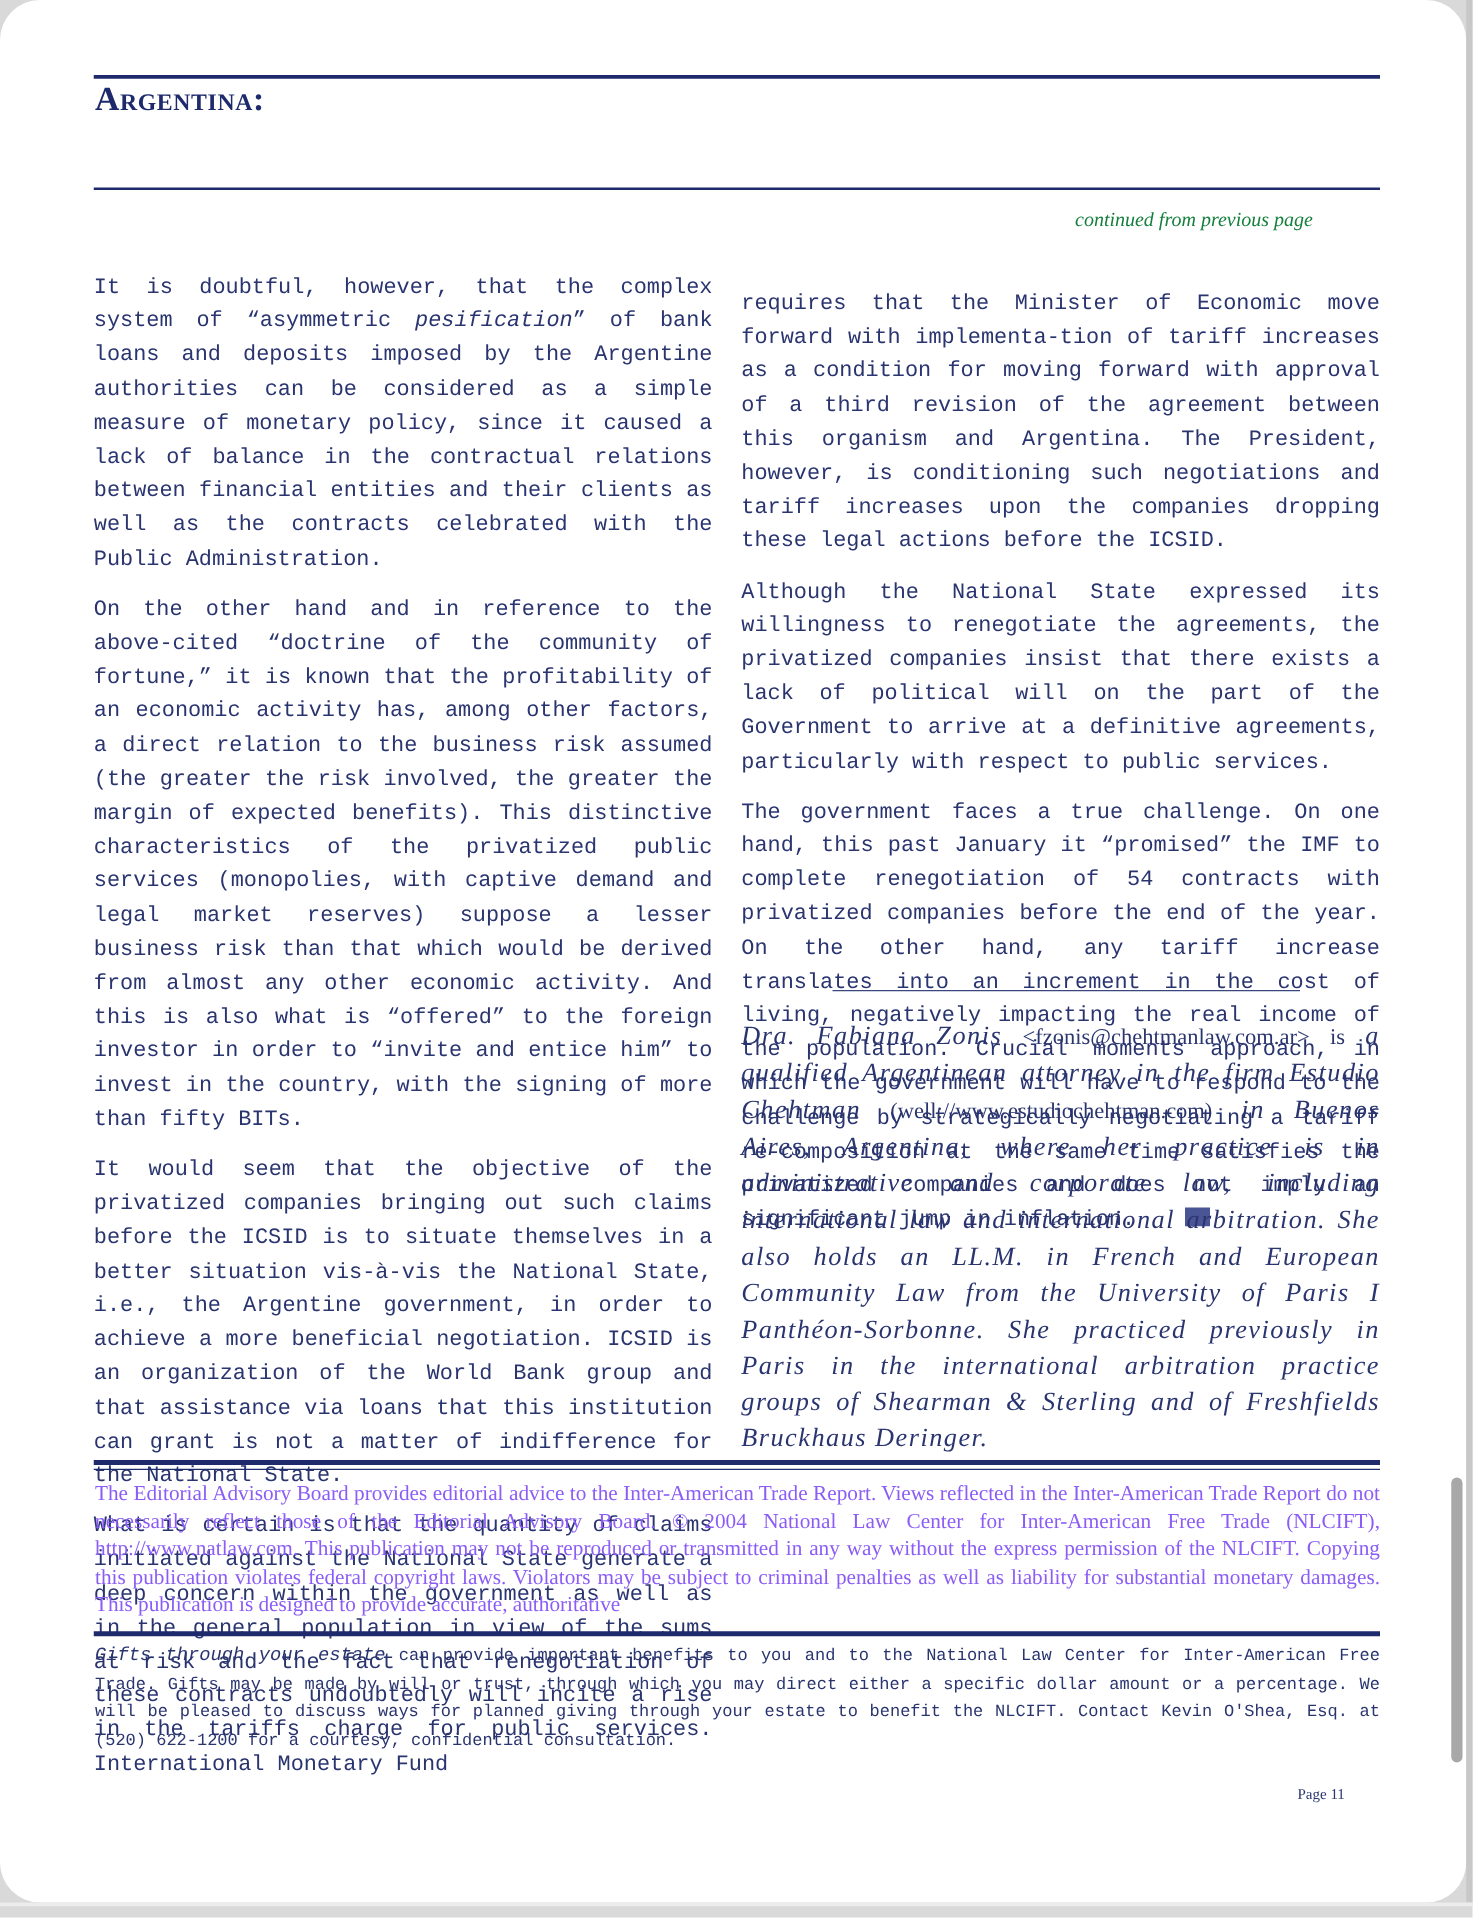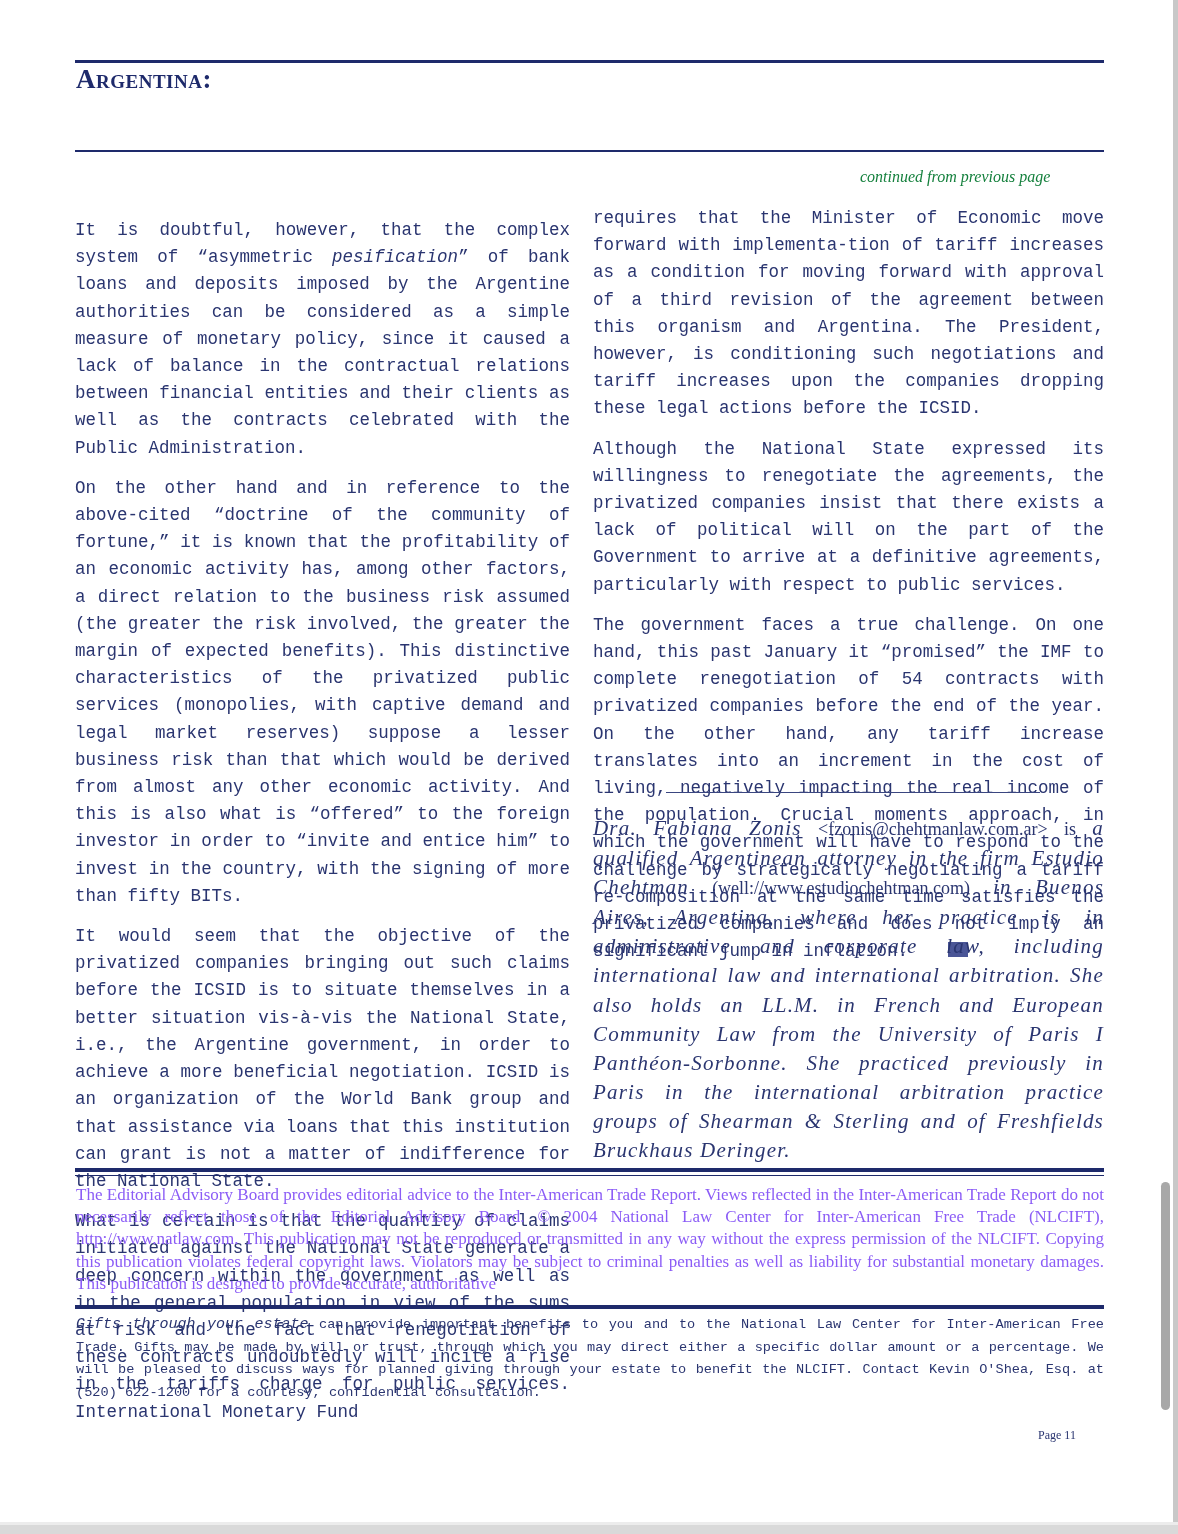--- a/index.html
+++ b/index.html
@@ -5,20 +5,21 @@
   html, body { margin: 0; padding: 0; }
   body {
     width: 1178px; height: 1534px; position: relative; overflow: hidden;
     background: #d9d9d9;
     font-family: "Liberation Serif", "DejaVu Serif", serif;
     color: #2a3570;
   }
   .page {
     position: absolute; left: 0; top: 0; width: 1173px; height: 1522px;
     background: #ffffff;
+    border-radius: 32px;
   }
   .page-edge {
     position: absolute; left: 1173px; top: 0; width: 5px; height: 1522px;
     background: #c8c8c8;
   }
   .bottom-edge {
     position: absolute; left: 0; top: 1522px; width: 1178px; height: 3px;
     background: #ececec;
   }
   .rule { position: absolute; background: #1e2a6b; }
@@ -40,21 +41,21 @@
     position: absolute; left: 860px; top: 168px;
     font-size: 16px; font-style: italic; color: #15803d;
   }
 
   .col {
     position: absolute; font-size: 17.5px; line-height: 27.2px;
     text-align: justify; color: #2a3570; font-family: Liberation Mono, monospace;
   }
   .col p { margin: 0 0 13px 0; }
   .col-left { left: 75px; top: 217px; width: 495px; }
-  .col-right { left: 593px; top: 205px; width: 511px; }
+  .col-right { left: 593px; top: 230px; width: 511px; }
 
   .end-mark {
     display: inline-block; width: 20px; height: 15px; background: #4a5596;
     margin-left: 40px; vertical-align: -1px;
   }
   .bio-divider { position: absolute; left: 666px; top: 792px; width: 374px; height: 1px; background: #3a4680; }
   .bio {
     position: absolute; left: 593px; top: 814px; width: 511px;
     font-size: 21px; line-height: 29.1px; text-align: justify;
     font-style: italic; letter-spacing: 1.2px; color: #2a3570;

